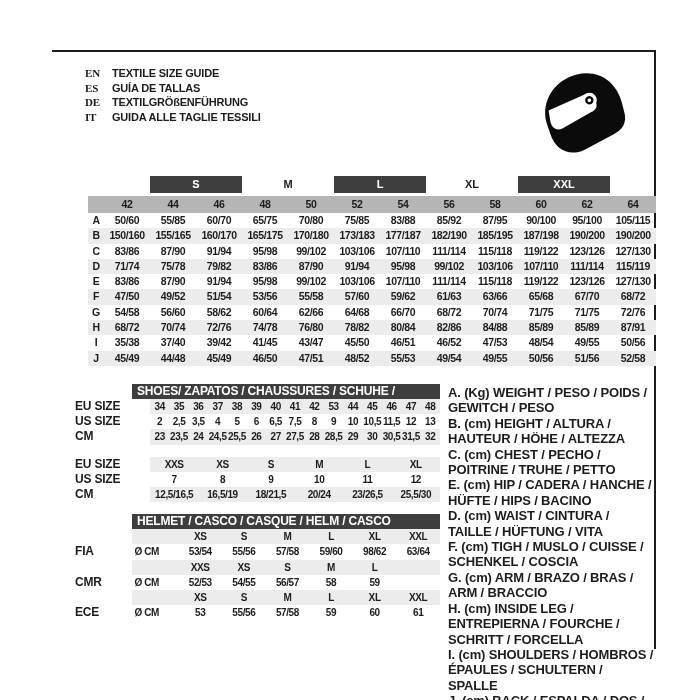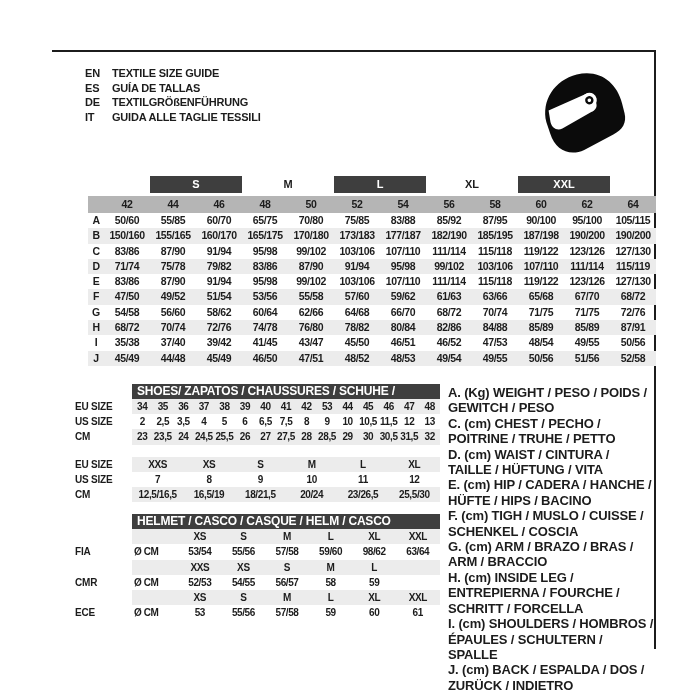--- a/index.html
+++ b/index.html
@@ -4,21 +4,21 @@
 <style>
   * { margin:0; padding:0; box-sizing:border-box; }
   html,body { width:700px; height:700px; }
   body { background:#fff; font-family:"Liberation Sans", sans-serif; position:relative;
          overflow:hidden; color:#1c1c1c; }
   .frame-top   { position:absolute; left:52px; top:50px; width:604px; height:2px; background:#1c1c1c; }
   .frame-right { position:absolute; left:654px; top:50px; width:2px; height:599px; background:#1c1c1c; }
 
   .langs { position:absolute; left:85px; top:66px; font-size:11px; font-weight:bold; letter-spacing:-0.2px; }
   .lang  { display:flex; height:14.6px; align-items:center; }
-  .lang .code { width:27px; }
+  .lang .code { width:27px;font-family:Liberation Serif, serif; }
 
   .helmet-svg { position:absolute; left:534px; top:66px; width:100px; height:100px; }
 
   .main-table { position:absolute; left:88px; top:176px; width:568px;
                 font-size:10.5px; font-weight:bold; letter-spacing:-0.4px; }
   .group-row { display:flex; height:20px; font-size:11px; letter-spacing:0; }
   .g      { text-align:center; }
   .g-first{ width:62px; }
   .g-mid  { width:92px; height:17px; line-height:17px; }
   .g-last { width:46px; }
@@ -27,21 +27,21 @@
   .c0 { width:16px; text-align:center; }
   .c  { width:46px; text-align:center; }
   .trow { display:flex; height:15.3px; line-height:15.3px; }
   .stripe { background:#ececec; }
 
   .bottom { position:absolute; left:75px; top:384px; width:365px; font-weight:bold; }
   .section { margin-bottom:12px; }
   .sec-bar { margin-left:57px; height:15px; line-height:15px; background:#3e3e3e; color:#fff;
              font-size:12px; padding-left:5px; letter-spacing:-0.2px; }
   .srow  { display:flex; height:15.2px; line-height:15.2px; font-size:10px; letter-spacing:-0.4px; }
-  .slabel{ width:57px; font-size:10px; letter-spacing:-0.2px; }
+  .slabel{ width:75px; font-size:12px; letter-spacing:-0.2px; }
   .svals { flex:1; display:flex; }
   .scell { flex:1; text-align:center; overflow:hidden; }
   .hunit { width:46px; padding-left:2px; }
   .hcell { width:43.6px; text-align:center; }
 
   .legend { position:absolute; left:448px; top:385px; width:206px; font-size:13px;
             font-weight:bold; line-height:15.4px; letter-spacing:-0.15px; }
 </style>
 </head>
 <body>
@@ -240,21 +240,21 @@
         <div class="c">50/56</div>
       </div>
       <div class="trow stripe">
         <div class="c0">J</div>
         <div class="c">45/49</div>
         <div class="c">44/48</div>
         <div class="c">45/49</div>
         <div class="c">46/50</div>
         <div class="c">47/51</div>
         <div class="c">48/52</div>
-        <div class="c">48/53</div>
+        <div class="c">55/53</div>
         <div class="c">49/54</div>
         <div class="c">49/55</div>
         <div class="c">50/56</div>
         <div class="c">51/56</div>
         <div class="c">52/58</div>
       </div>
     </div>
 </div>
 
 <div class="bottom">
@@ -434,21 +434,22 @@
             <div class="hcell">60</div>
             <div class="hcell">61</div>
           </div>
         </div>
       </div>
   </div>
 </div>
 
 <div class="legend">
     <div class="legend-item">A. (Kg) WEIGHT / PESO / POIDS / GEWITCH / PESO</div>
+    <div class="legend-item">B. (cm) HEIGHT / ALTURA / HAUTEUR / HÖHE / ALTEZZA</div>
     <div class="legend-item">C. (cm) CHEST / PECHO / POITRINE / TRUHE / PETTO</div>
+    <div class="legend-item">E. (cm) HIP / CADERA / HANCHE / HÜFTE / HIPS / BACINO</div>
     <div class="legend-item">D. (cm) WAIST / CINTURA / TAILLE / HÜFTUNG / VITA</div>
-    <div class="legend-item">E. (cm) HIP / CADERA / HANCHE / HÜFTE / HIPS / BACINO</div>
     <div class="legend-item">F. (cm) TIGH / MUSLO / CUISSE / SCHENKEL / COSCIA</div>
     <div class="legend-item">G. (cm) ARM / BRAZO / BRAS / ARM / BRACCIO</div>
     <div class="legend-item">H. (cm) INSIDE LEG / ENTREPIERNA / FOURCHE / SCHRITT / FORCELLA</div>
     <div class="legend-item">I. (cm) SHOULDERS / HOMBROS / ÉPAULES / SCHULTERN / SPALLE</div>
     <div class="legend-item">J. (cm) BACK / ESPALDA / DOS / ZURÜCK / INDIETRO</div>
   </div>
 
 </body></html>

